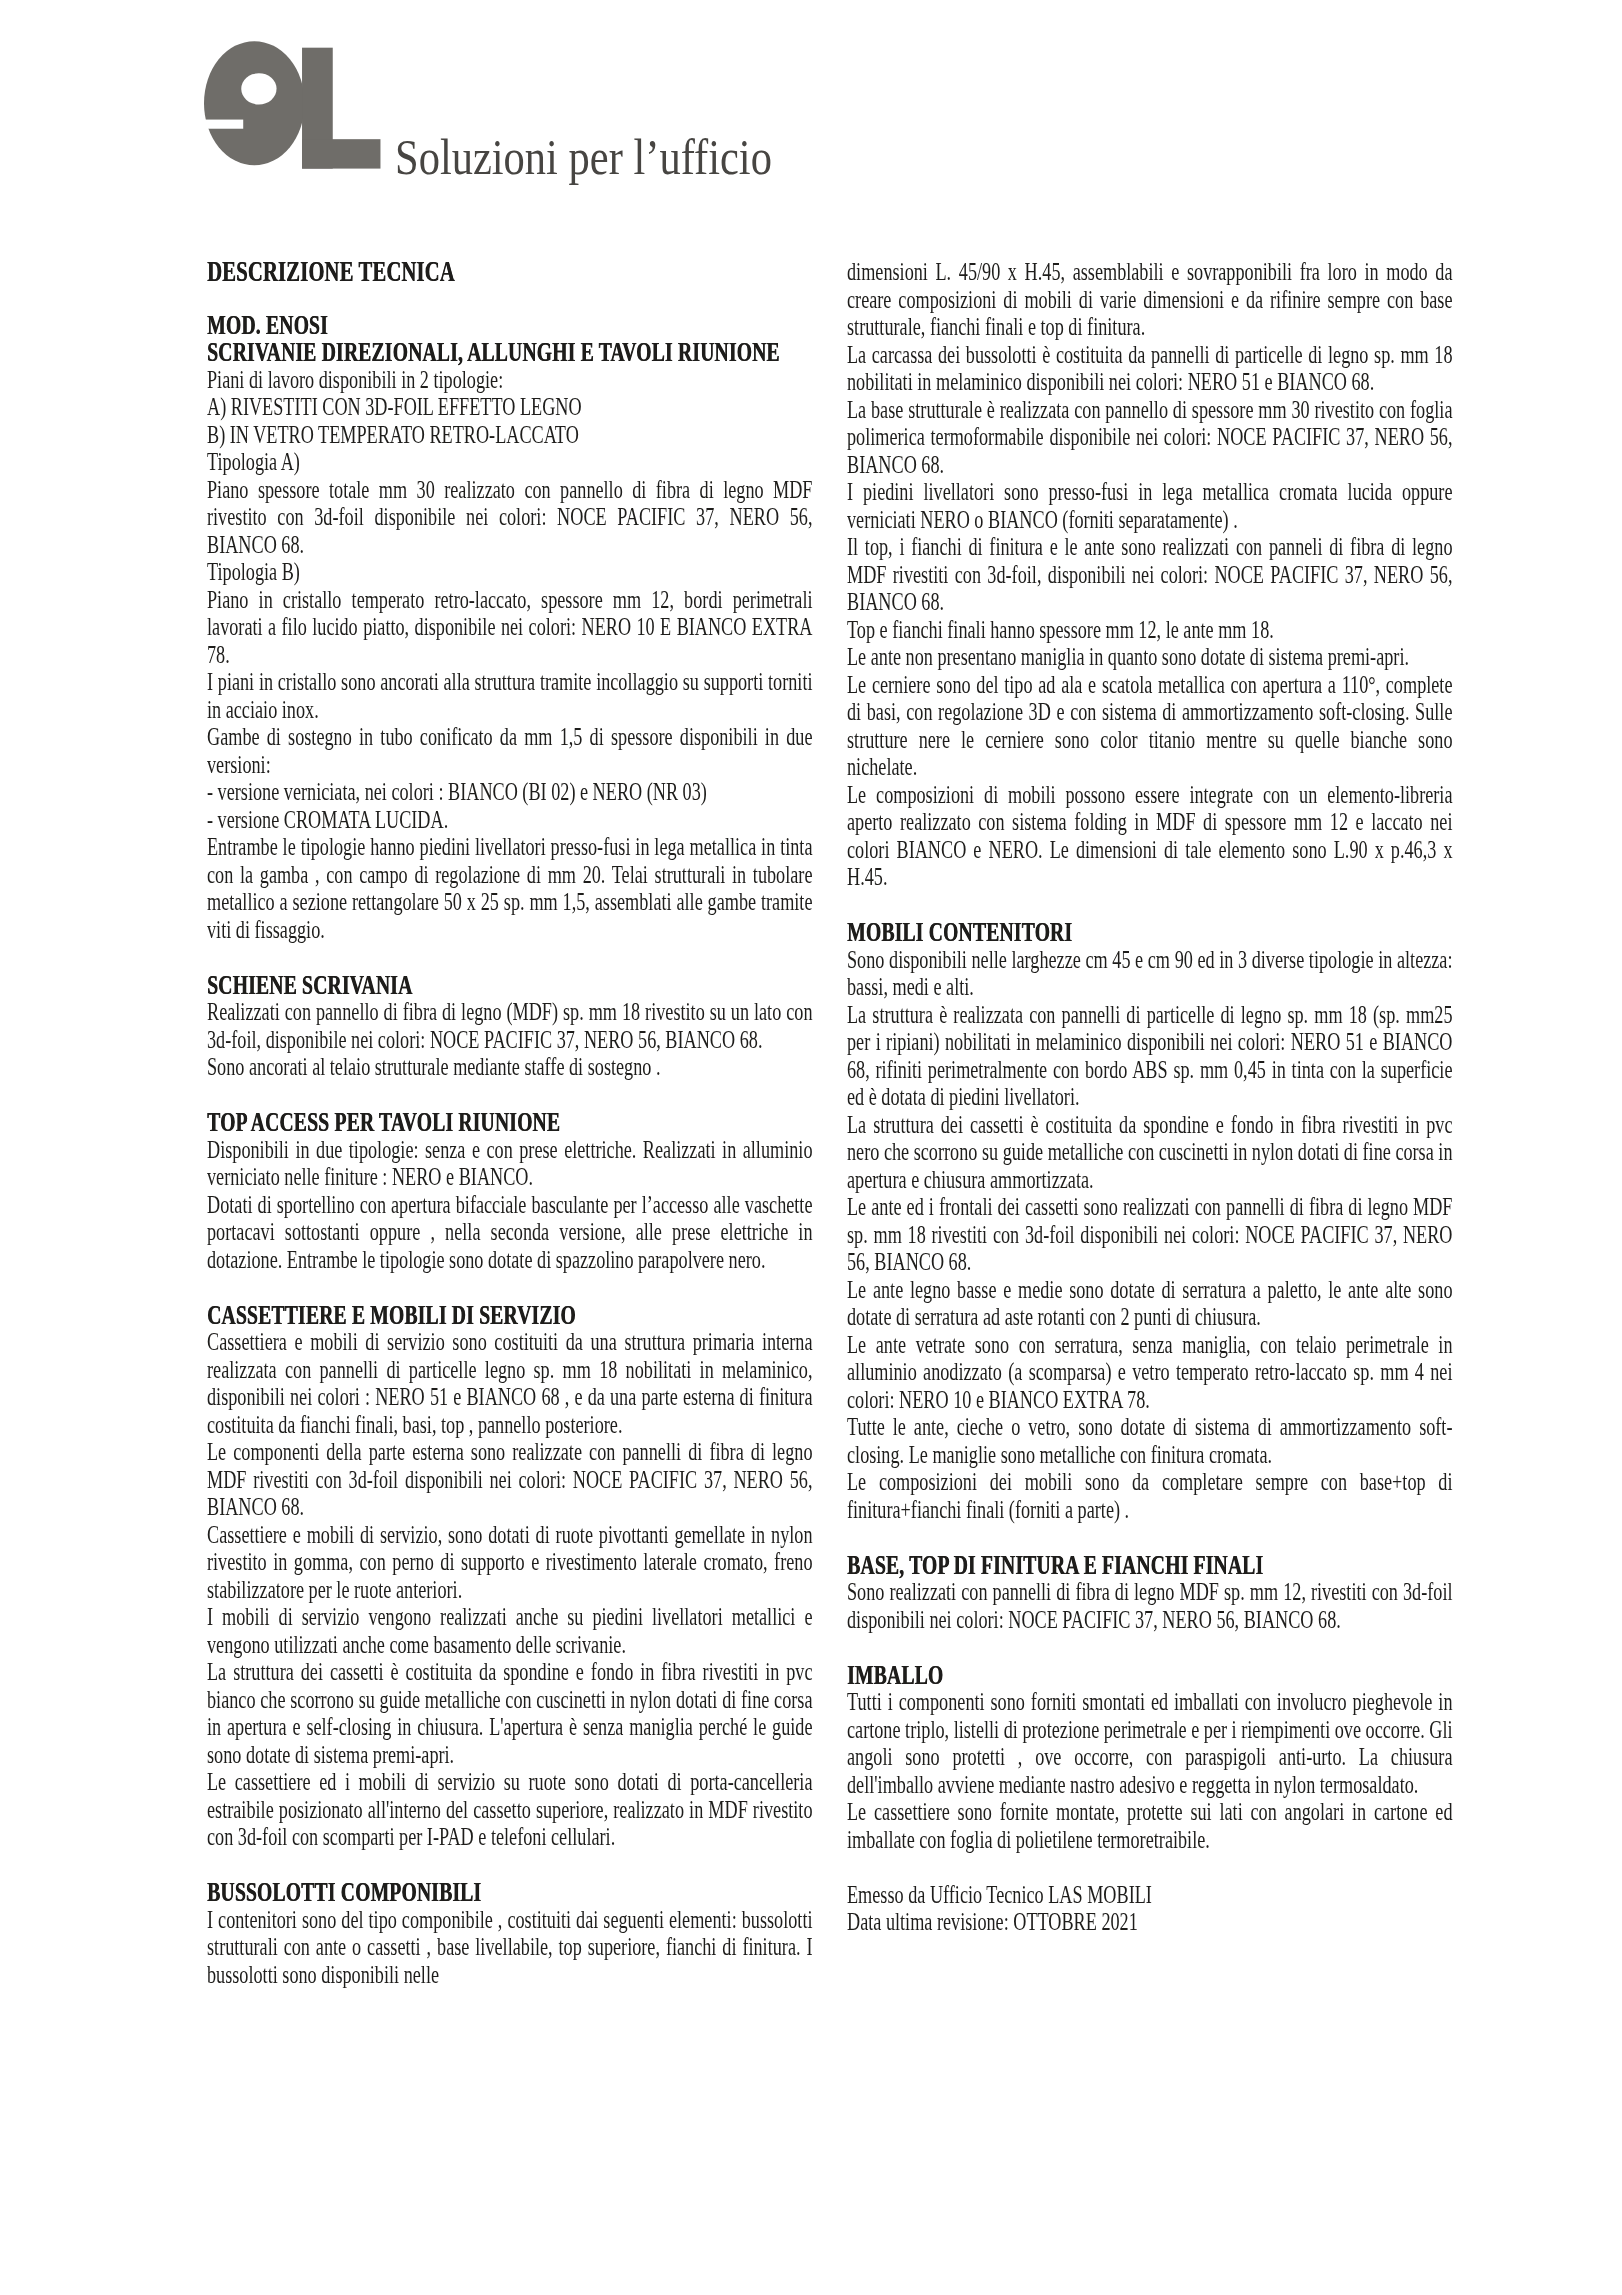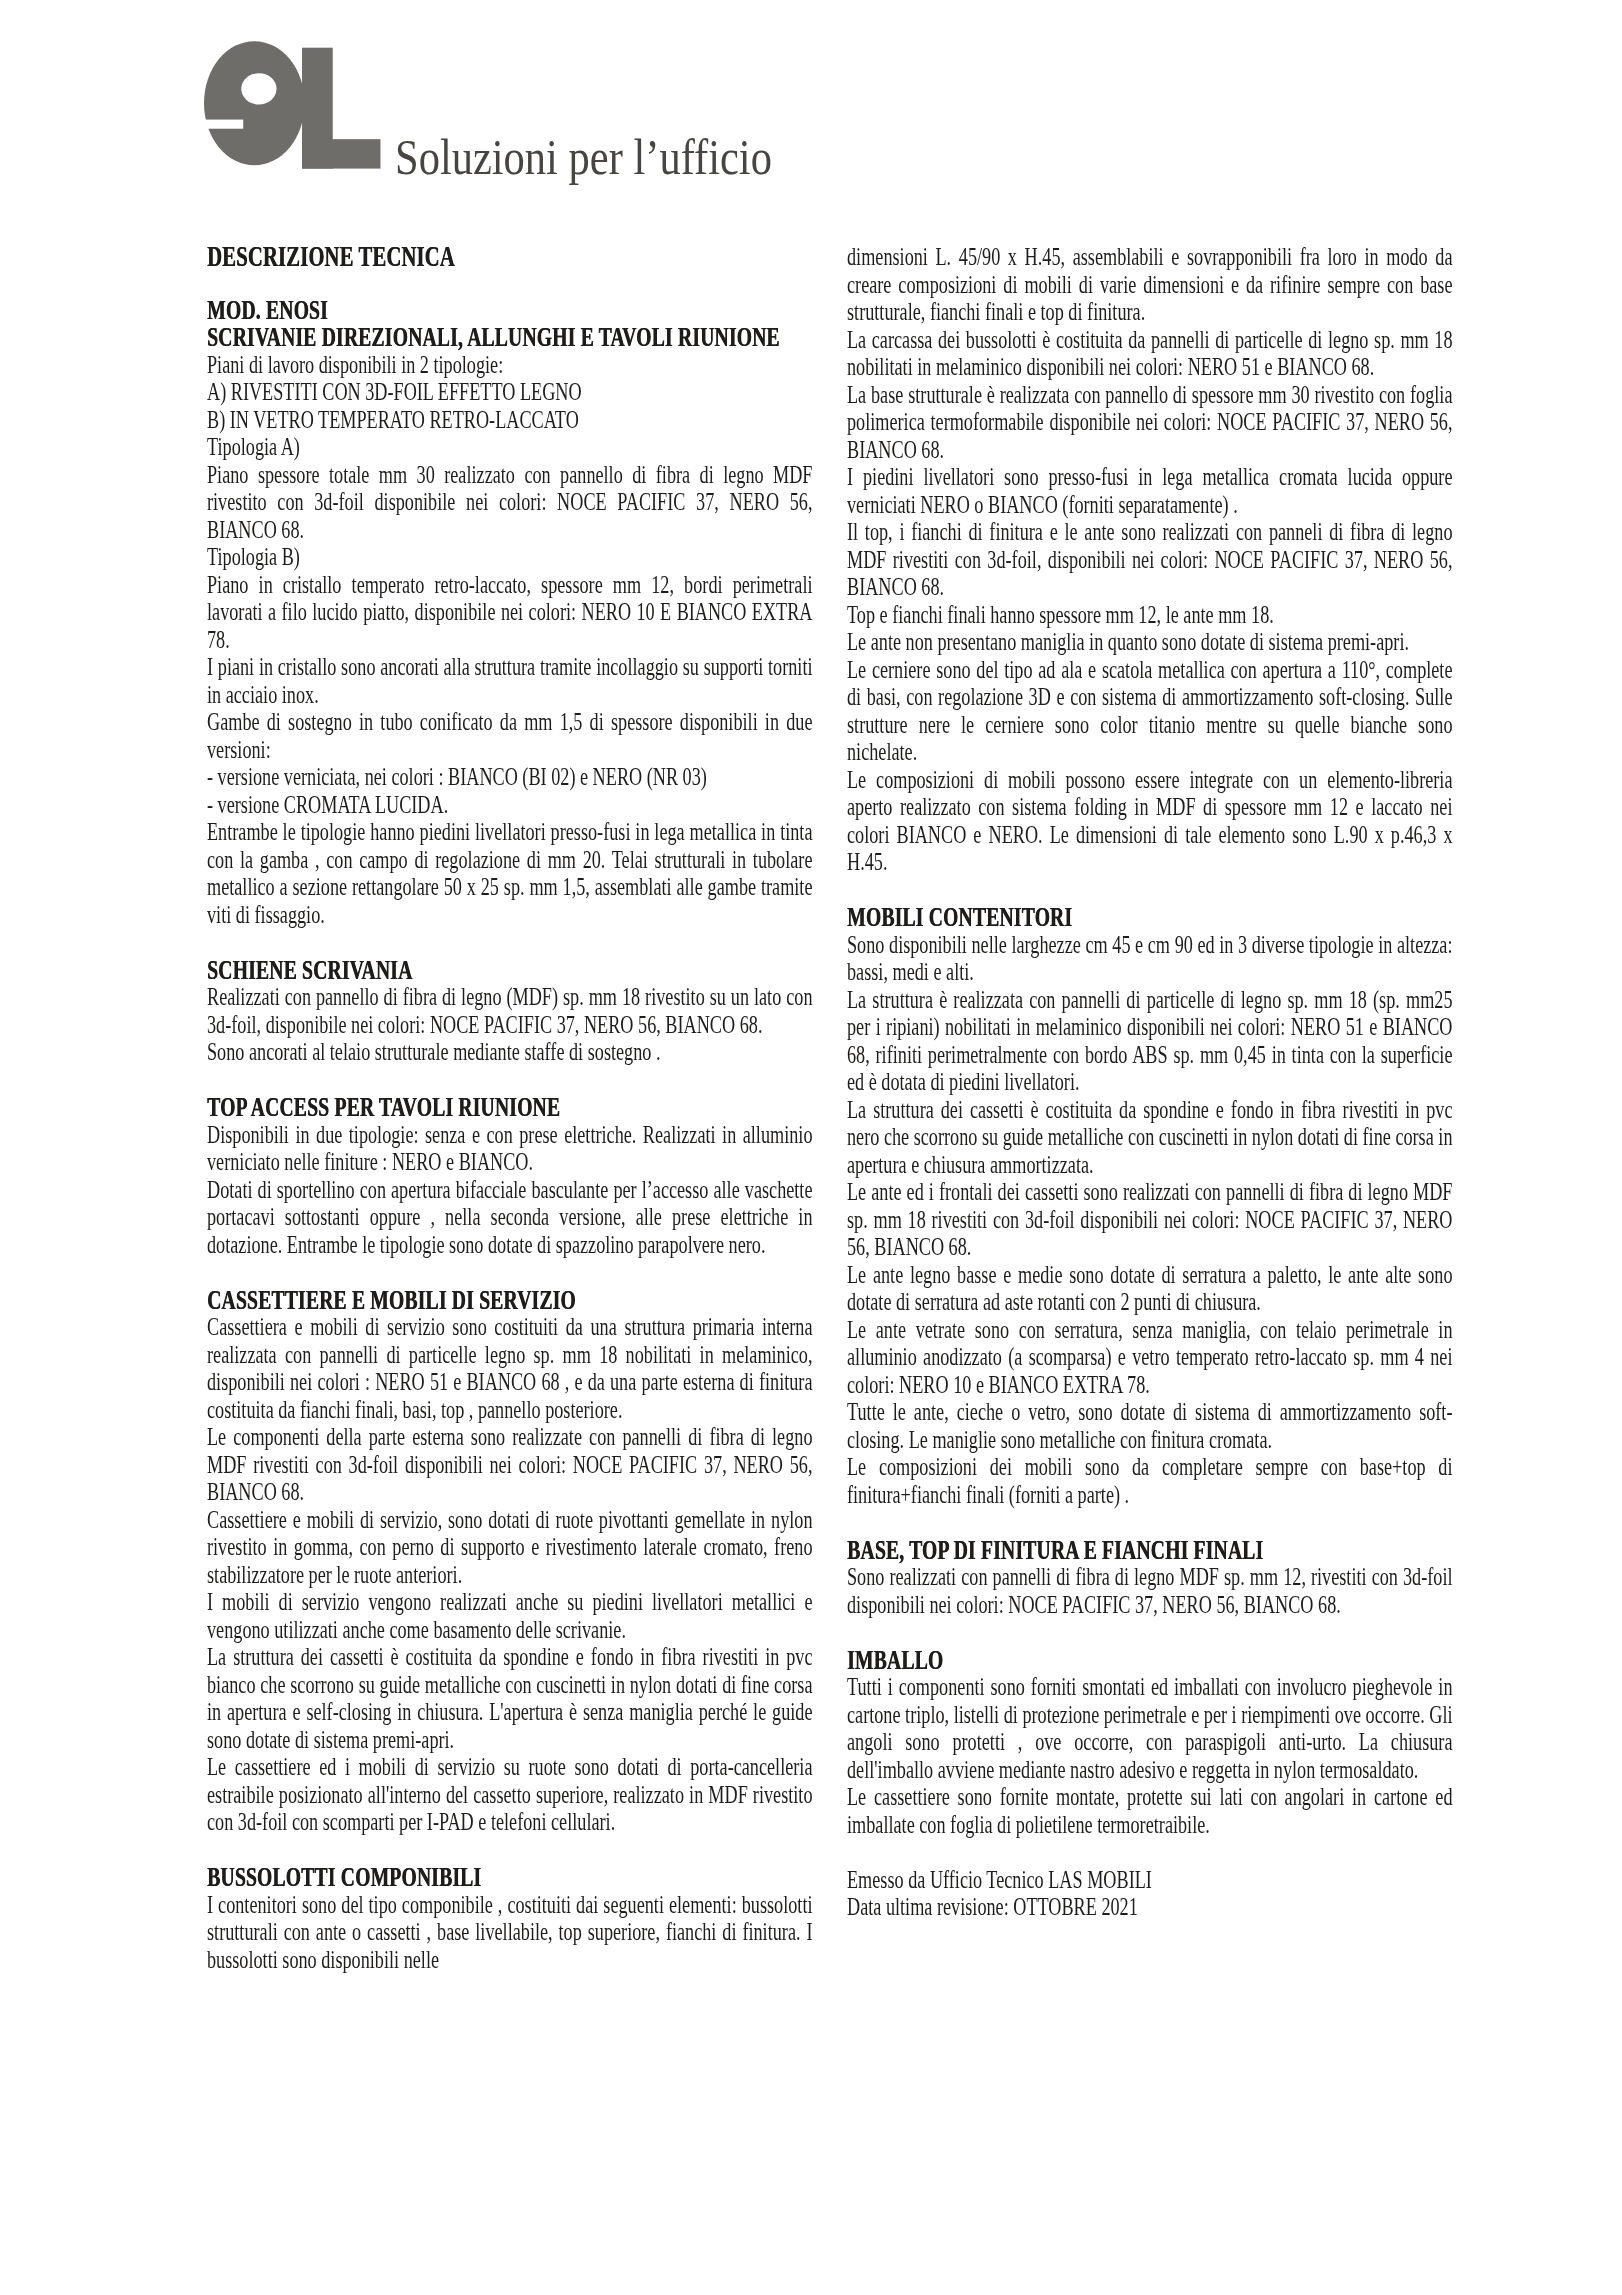--- a/index.html
+++ b/index.html
@@ -7,21 +7,21 @@
     position:relative; width:1623px; height:2295px; background:#ffffff;
     font-family:Liberation Serif, serif; color:#1e1d1b; overflow:hidden;margin-left:21px;
   }
   
   .logo-mark { position:absolute; left:183px; top:41px; width:183px; height:131px; }
   .logo-tagline {
     position:absolute; left:374px; top:128px; font-size:50px; color:#474542;
     transform:scaleX(0.85); transform-origin:0 0; white-space:nowrap; letter-spacing:0px;
   }
   
-  .col { position:absolute; top:243px; width:605px; }
+  .col { position:absolute; top:258px; width:605px; }
   .col-left  { left:186px; }
   .col-right { left:826px; }
   .col-inner {
     width:865px; transform:scaleX(0.70); transform-origin:0 0;
     font-size:26px; line-height:27.5px; text-align:justify;
   }
   .col-inner p, .col-inner h1, .col-inner h2 { margin:0; padding:0; }
   h1.title {
     font-size:29.4px; font-weight:700; margin:0 0 25px 0; text-align:left;
     text-shadow:0.7px 0 0 #1e1d1b; letter-spacing:0.3px;

